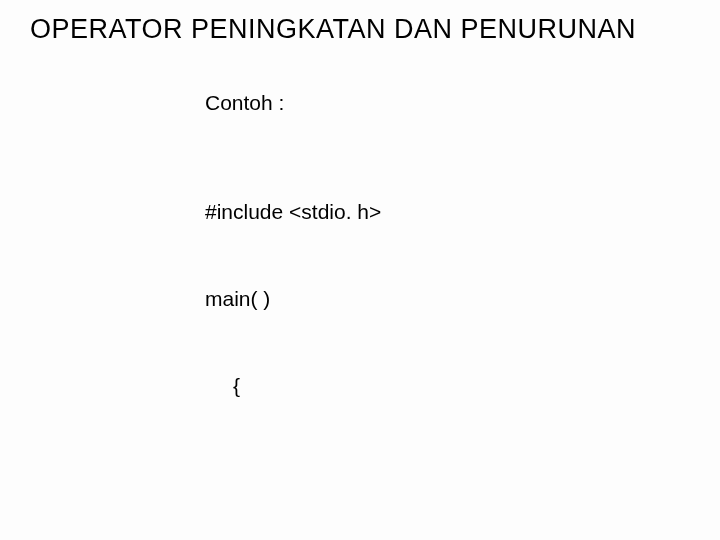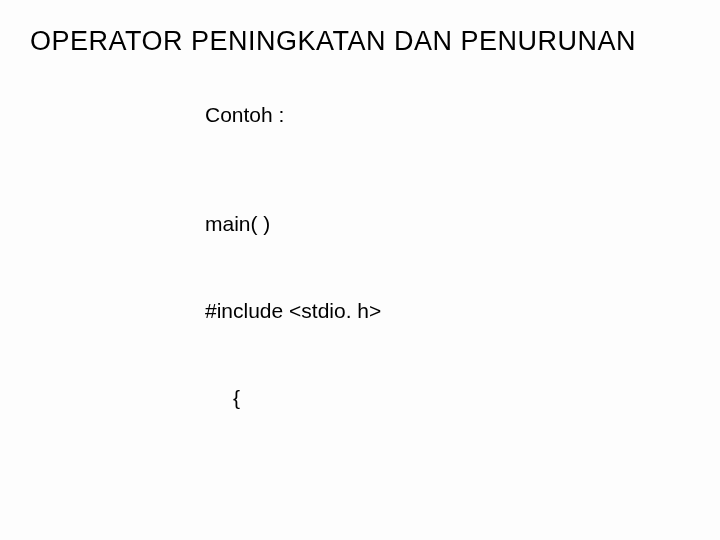--- a/index.html
+++ b/index.html
@@ -9,21 +9,21 @@
     height: 540px;
     background: #fdfdfd;
     font-family: Tahoma, Verdana, Arial, sans-serif;
     color: #000;
   }
   .slide {
     position: relative;
     width: 720px;
     height: 540px;
     box-sizing: border-box;
-    padding-top: 26px;
+    padding-top: 14px;
   }
   .title {
     font-size: 27px;
     font-weight: 400;
     letter-spacing: 0.5px;
     margin-left: 30px;
     margin-bottom: 44px;
     font-stretch: condensed;
     font-family: "Arial Narrow", Tahoma, Arial, sans-serif;
   }
@@ -49,22 +49,22 @@
 
 <div class="slide">
 
   <div class="title">OPERATOR PENINGKATAN DAN PENURUNAN</div>
 
   <div class="body">
 
     <div class="contoh">Contoh :</div>
 
     <div class="code-block">
+      <div>#include &lt;stdio. h&gt;</div>
       <div>main( )</div>
-      <div>#include &lt;stdio. h&gt;</div>
       <div class="indent">{</div>
       
       
       
       
       
     </div>
 
   </div>
 </div>

